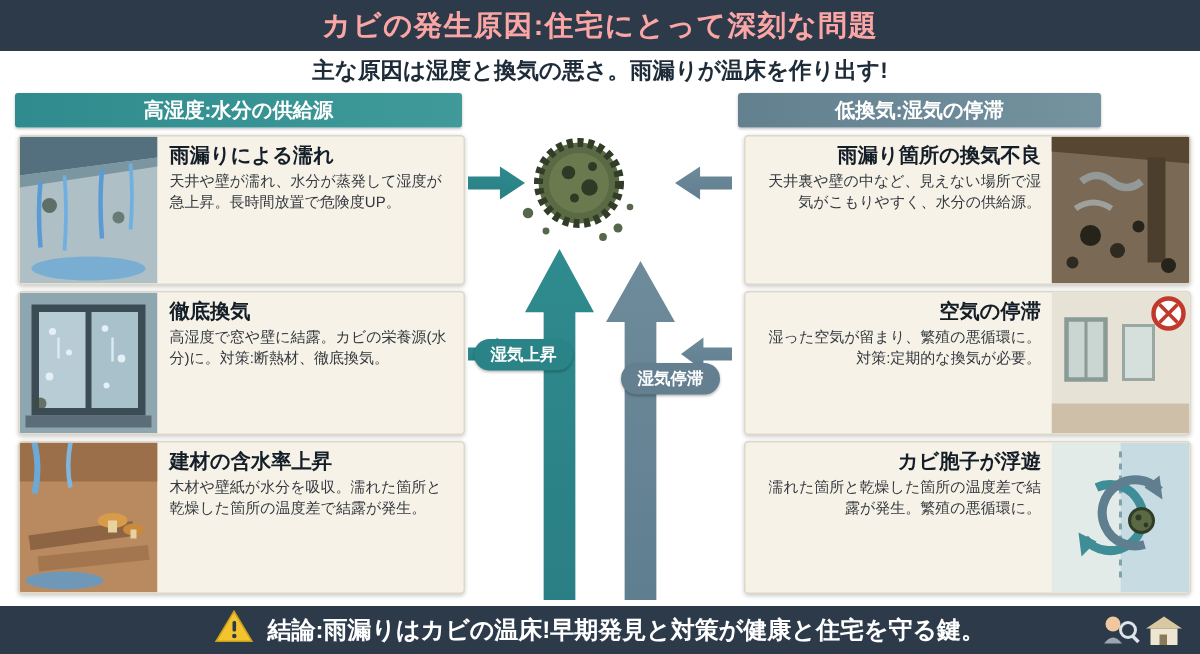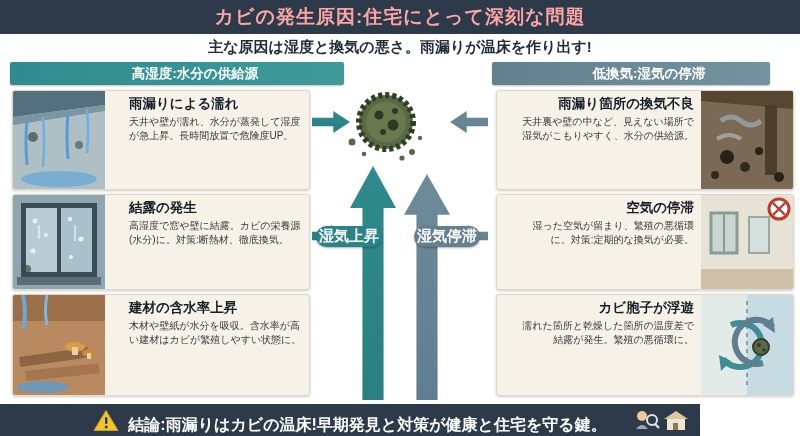--- a/index.html
+++ b/index.html
@@ -10,54 +10,54 @@
   .topbar{position:absolute;left:0;top:0;width:800px;height:34px;background:#2c3a4a;
           display:flex;align-items:center;justify-content:center;}
   .topbar .t{color:#fca5a5;font-weight:bold;font-size:19px;letter-spacing:1px;}
 
   
   .subtitle{position:absolute;left:0;top:34px;width:800px;height:27px;display:flex;
             align-items:center;justify-content:center;font-weight:bold;font-size:15px;color:#1e2b38;}
 
   
   .col-header{position:absolute;top:62px;height:23px;display:flex;align-items:center;justify-content:center;
-              color:#ffffff;font-weight:bold;font-size:13.5px;border-radius:2px;box-shadow:0 1px 2px rgba(0,0,0,.25);padding-left:36px;}
+              color:#ffffff;font-weight:bold;font-size:13.5px;border-radius:2px;box-shadow:0 1px 2px rgba(0,0,0,.25);}
   .col-header.lh{left:10px;width:298px;background:linear-gradient(90deg,#2f8b8d,#3f9a99);}
   .col-header.rh{left:492px;width:242px;background:linear-gradient(90deg,#63808f,#75929f);}
 
   
   .card{position:absolute;display:flex;background:#f7f2e7;border:1px solid #e0d8c6;border-radius:3px;
         box-shadow:0 1px 3px rgba(0,0,0,.2);overflow:hidden;}
   .card.cl{left:12px;width:296px;}
   .card.cr{left:496px;width:296px;flex-direction:row-reverse;text-align:right;}
   .card .pic{width:92px;flex:0 0 92px;position:relative;}
   .card .pic svg{display:block;width:92px;height:100%;}
-  .card .txt{flex:1;padding:5px 7px 3px 24px;}
+  .card .txt{flex:1;padding:5px 7px 3px 8px;}
   .card .txt h3{margin:0 0 3px 0;font-size:13.5px;line-height:1.15;color:#141e28;}
   .card .txt p{margin:0;font-size:10px;line-height:1.4;color:#33393f;}
   .c1{top:90px;height:98px;}
   .c2{top:194px;height:94px;}
   .c3{top:294px;height:100px;}
 
   
   .arrow{position:absolute;}
   .ar-right{clip-path:polygon(0 32%,56% 32%,56% 4%,100% 50%,56% 96%,56% 68%,0 68%);}
   .ar-left{clip-path:polygon(100% 32%,44% 32%,44% 4%,0 50%,44% 96%,44% 68%,100% 68%);}
   .ar-up{clip-path:polygon(50% 0,100% 18%,73% 18%,73% 100%,27% 100%,27% 18%,0 18%);}
   .teal{background:linear-gradient(180deg,#2f8b8d,#2a7f84);}
   .gray{background:linear-gradient(180deg,#6e8b9b,#5f7e8f);}
 
   .pill{position:absolute;height:21px;border-radius:11px;display:flex;align-items:center;justify-content:center;
-        color:#ffffff;font-weight:bold;font-size:15px;box-shadow:0 1px 2px rgba(0,0,0,.3);}
+        color:#ffffff;font-weight:bold;font-size:11px;box-shadow:0 1px 2px rgba(0,0,0,.3);}
   .pill.p-teal{background:#2a8487;}
   .pill.p-gray{background:#647f90;}
 
   
-  .footer{position:absolute;left:0;top:404px;width:700px;height:32px;background:#2c3a4a;
-          display:flex;align-items:flex-end;justify-content:center;gap:9px;}
+  .footer{position:absolute;left:0;top:404px;width:800px;height:32px;background:#2c3a4a;
+          display:flex;align-items:center;justify-content:center;gap:9px;}
   .footer .f{color:#ffffff;font-weight:bold;font-size:16px;}
   .footer .deco{position:absolute;right:10px;top:3px;}
 </style>
 </head>
 <body>
 
 <div class="canvas">
 
   <div class="topbar">
     <span class="t">カビの発生原因:住宅にとって深刻な問題</span>
@@ -102,21 +102,21 @@
         <circle cx="57" cy="24" r="2.2" fill="#e4f0f5"></circle>
         <circle cx="68" cy="44" r="2.6" fill="#e4f0f5"></circle>
         <circle cx="58" cy="62" r="2" fill="#e4f0f5"></circle>
         <path d="M26,30 l0,14" stroke="#dcebf1" stroke-width="1.6"></path>
         <path d="M62,30 l0,16" stroke="#dcebf1" stroke-width="1.6"></path>
         <rect x="4" y="82" width="84" height="8" fill="#5b6d76"></rect>
         <circle cx="14" cy="74" r="4" fill="#3f4a3a" opacity="0.7"></circle>
       </svg>
     </div>
     <div class="txt">
-      <h3>結露の発生</h3>
+      <h3>徹底換気</h3>
       <p>高湿度で窓や壁に結露。カビの栄養源(水分)に。対策:断熱材、徹底換気。</p>
     </div>
   </div>
 
   <div class="card cl c3">
     <div class="pic">
       <svg viewBox="0 0 92 100" preserveAspectRatio="none">
         <rect x="0" y="0" width="92" height="100" fill="#b98a5f"></rect>
         <rect x="0" y="0" width="92" height="26" fill="#9b6f4a"></rect>
         <path d="M10,0 q4,18 0,34" stroke="#6aa9d8" stroke-width="4" fill="none"></path>
@@ -125,21 +125,21 @@
         <rect x="12" y="76" width="74" height="10" fill="#a3764f" transform="rotate(-6 12 76)"></rect>
         <ellipse cx="62" cy="52" rx="10" ry="5" fill="#d79b4a"></ellipse>
         <rect x="59" y="52" width="6" height="8" fill="#e8d3a0"></rect>
         <ellipse cx="76" cy="58" rx="7" ry="4" fill="#c98a3e"></ellipse>
         <rect x="74" y="58" width="4" height="6" fill="#e8d3a0"></rect>
         <ellipse cx="30" cy="92" rx="26" ry="6" fill="#6f98b8"></ellipse>
       </svg>
     </div>
     <div class="txt">
       <h3>建材の含水率上昇</h3>
-      <p>木材や壁紙が水分を吸収。含水率が高い建材はカビが繁殖しやすい状態に。</p>
+      <p>木材や壁紙が水分を吸収。濡れた箇所と乾燥した箇所の温度差で結露が発生。</p>
     </div>
   </div>
 
   <div class="card cr c1">
     <div class="pic">
       <svg viewBox="0 0 92 98" preserveAspectRatio="none">
         <rect x="0" y="0" width="92" height="98" fill="#7a6a55"></rect>
         <polygon points="0,0 92,0 92,18 0,10" fill="#574632"></polygon>
         <rect x="64" y="14" width="12" height="70" fill="#4c3e2d"></rect>
         <path d="M20,30 q10,-8 20,0 q10,8 20,0" stroke="#9aa5a8" stroke-width="5" fill="none" opacity="0.8"></path>
@@ -215,21 +215,21 @@
   <div class="arrow ar-right teal" style="left:312px;top:110px;width:38px;height:24px;"></div>
   <div class="arrow ar-left gray" style="left:450px;top:110px;width:38px;height:24px;"></div>
 
   <div class="arrow ar-right teal" style="left:312px;top:224px;width:34px;height:24px;"></div>
   <div class="arrow ar-left gray" style="left:454px;top:224px;width:34px;height:24px;"></div>
 
   <div class="arrow ar-up teal" style="left:350px;top:166px;width:46px;height:234px;"></div>
   <div class="arrow ar-up gray" style="left:404px;top:174px;width:46px;height:226px;"></div>
 
   <div class="pill p-teal" style="left:316px;top:226px;width:66px;">湿気上昇</div>
-  <div class="pill p-gray" style="left:414px;top:226px;width:66px;">湿気停滞</div>
+  <div class="pill p-gray" style="left:414px;top:242px;width:66px;">湿気停滞</div>
 
   <div class="footer">
     <span>
       <svg width="26" height="23" viewBox="0 0 26 23">
         <path d="M13 1.5 L25 21.5 L1 21.5 Z" fill="#f4c430" stroke="#caa018" stroke-width="1"></path>
         <rect x="12" y="8" width="2.4" height="7" rx="1" fill="#2c3a4a"></rect>
         <circle cx="13.2" cy="18" r="1.5" fill="#2c3a4a"></circle>
       </svg>
     </span>
     <span class="f">結論:雨漏りはカビの温床!早期発見と対策が健康と住宅を守る鍵。</span>

